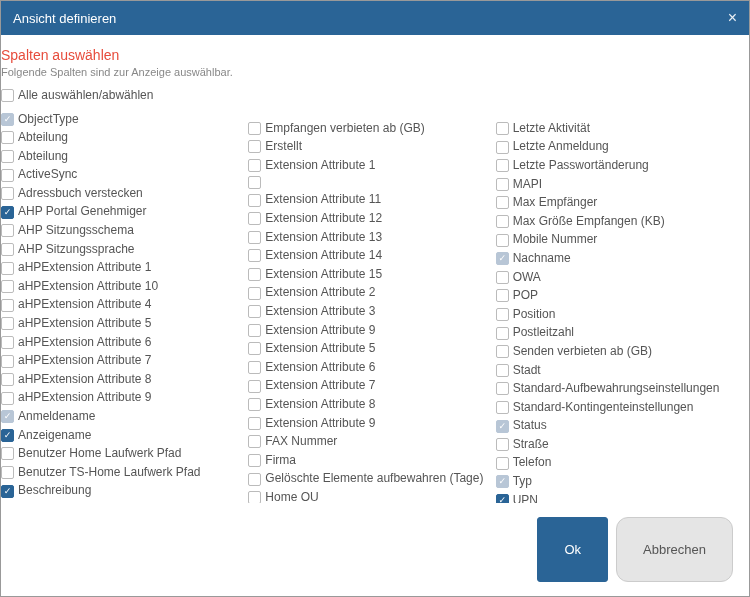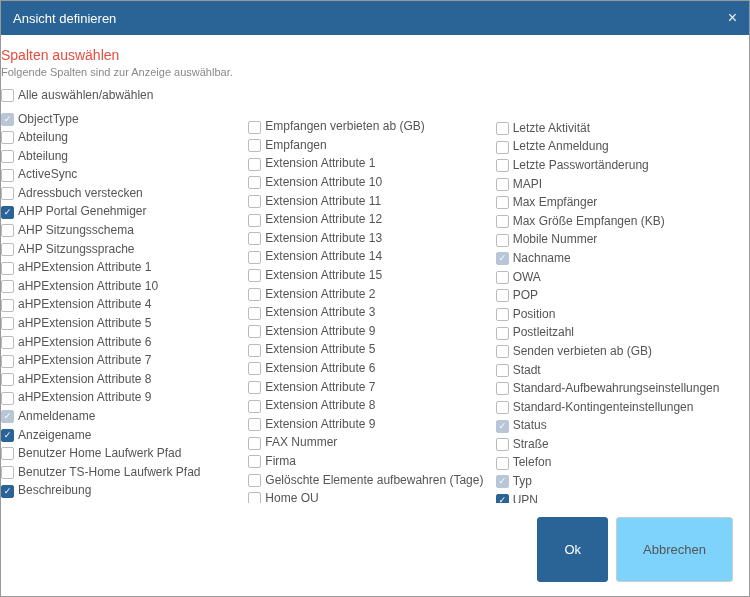--- a/index.html
+++ b/index.html
@@ -122,23 +122,24 @@
   border-radius: 3px;
   cursor: pointer;
   border: 1px solid transparent;
 }
 .btn-primary {
   background: #2a6496;
   color: #fff;
   border-color: #2a6496;
 }
 .btn-secondary {
-  background: #7dd3fc;
+  background: #e5e5e5;
   color: #555;
   border-color: #ccc;
+  border-radius: 12px;
 }
 </style>
 </head>
 <body>
 
 <div class="modal">
   <div class="header">
     <span>Ansicht definieren</span>
     <span class="close-btn">×</span>
   </div>
@@ -244,29 +245,28 @@
             <span>CN</span>
           </div>
         </div>
       <div class="col" id="col2">
           <div class="item">
             <span class="cb"></span>
             <span>Empfangen verbieten ab (GB)</span>
           </div>
           <div class="item">
             <span class="cb"></span>
-            <span>Empfangen</span>
+            <span>Erstellt</span>
           </div>
           <div class="item">
             <span class="cb"></span>
             <span>Extension Attribute 1</span>
           </div>
           <div class="item">
             <span class="cb"></span>
-            <span>Extension Attribute 10</span>
           </div>
           <div class="item">
             <span class="cb"></span>
             <span>Extension Attribute 11</span>
           </div>
           <div class="item">
             <span class="cb"></span>
             <span>Extension Attribute 12</span>
           </div>
           <div class="item">

